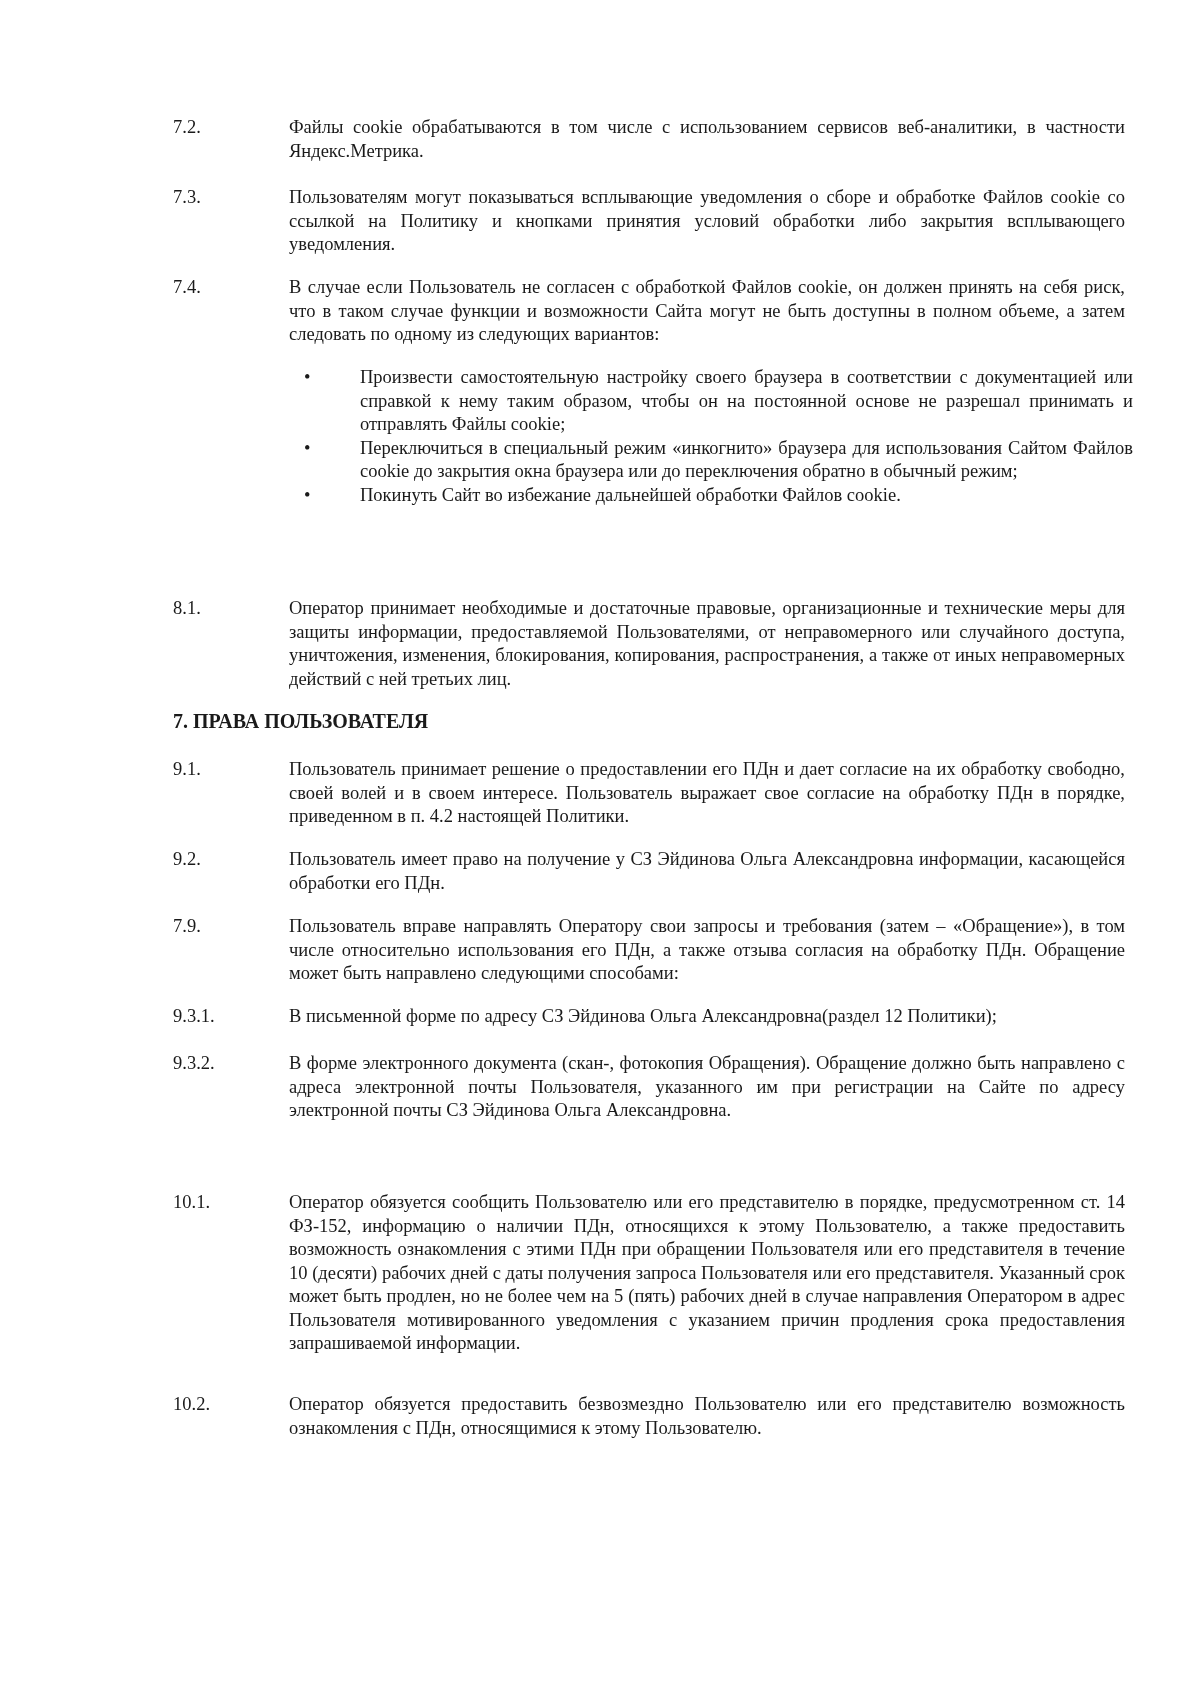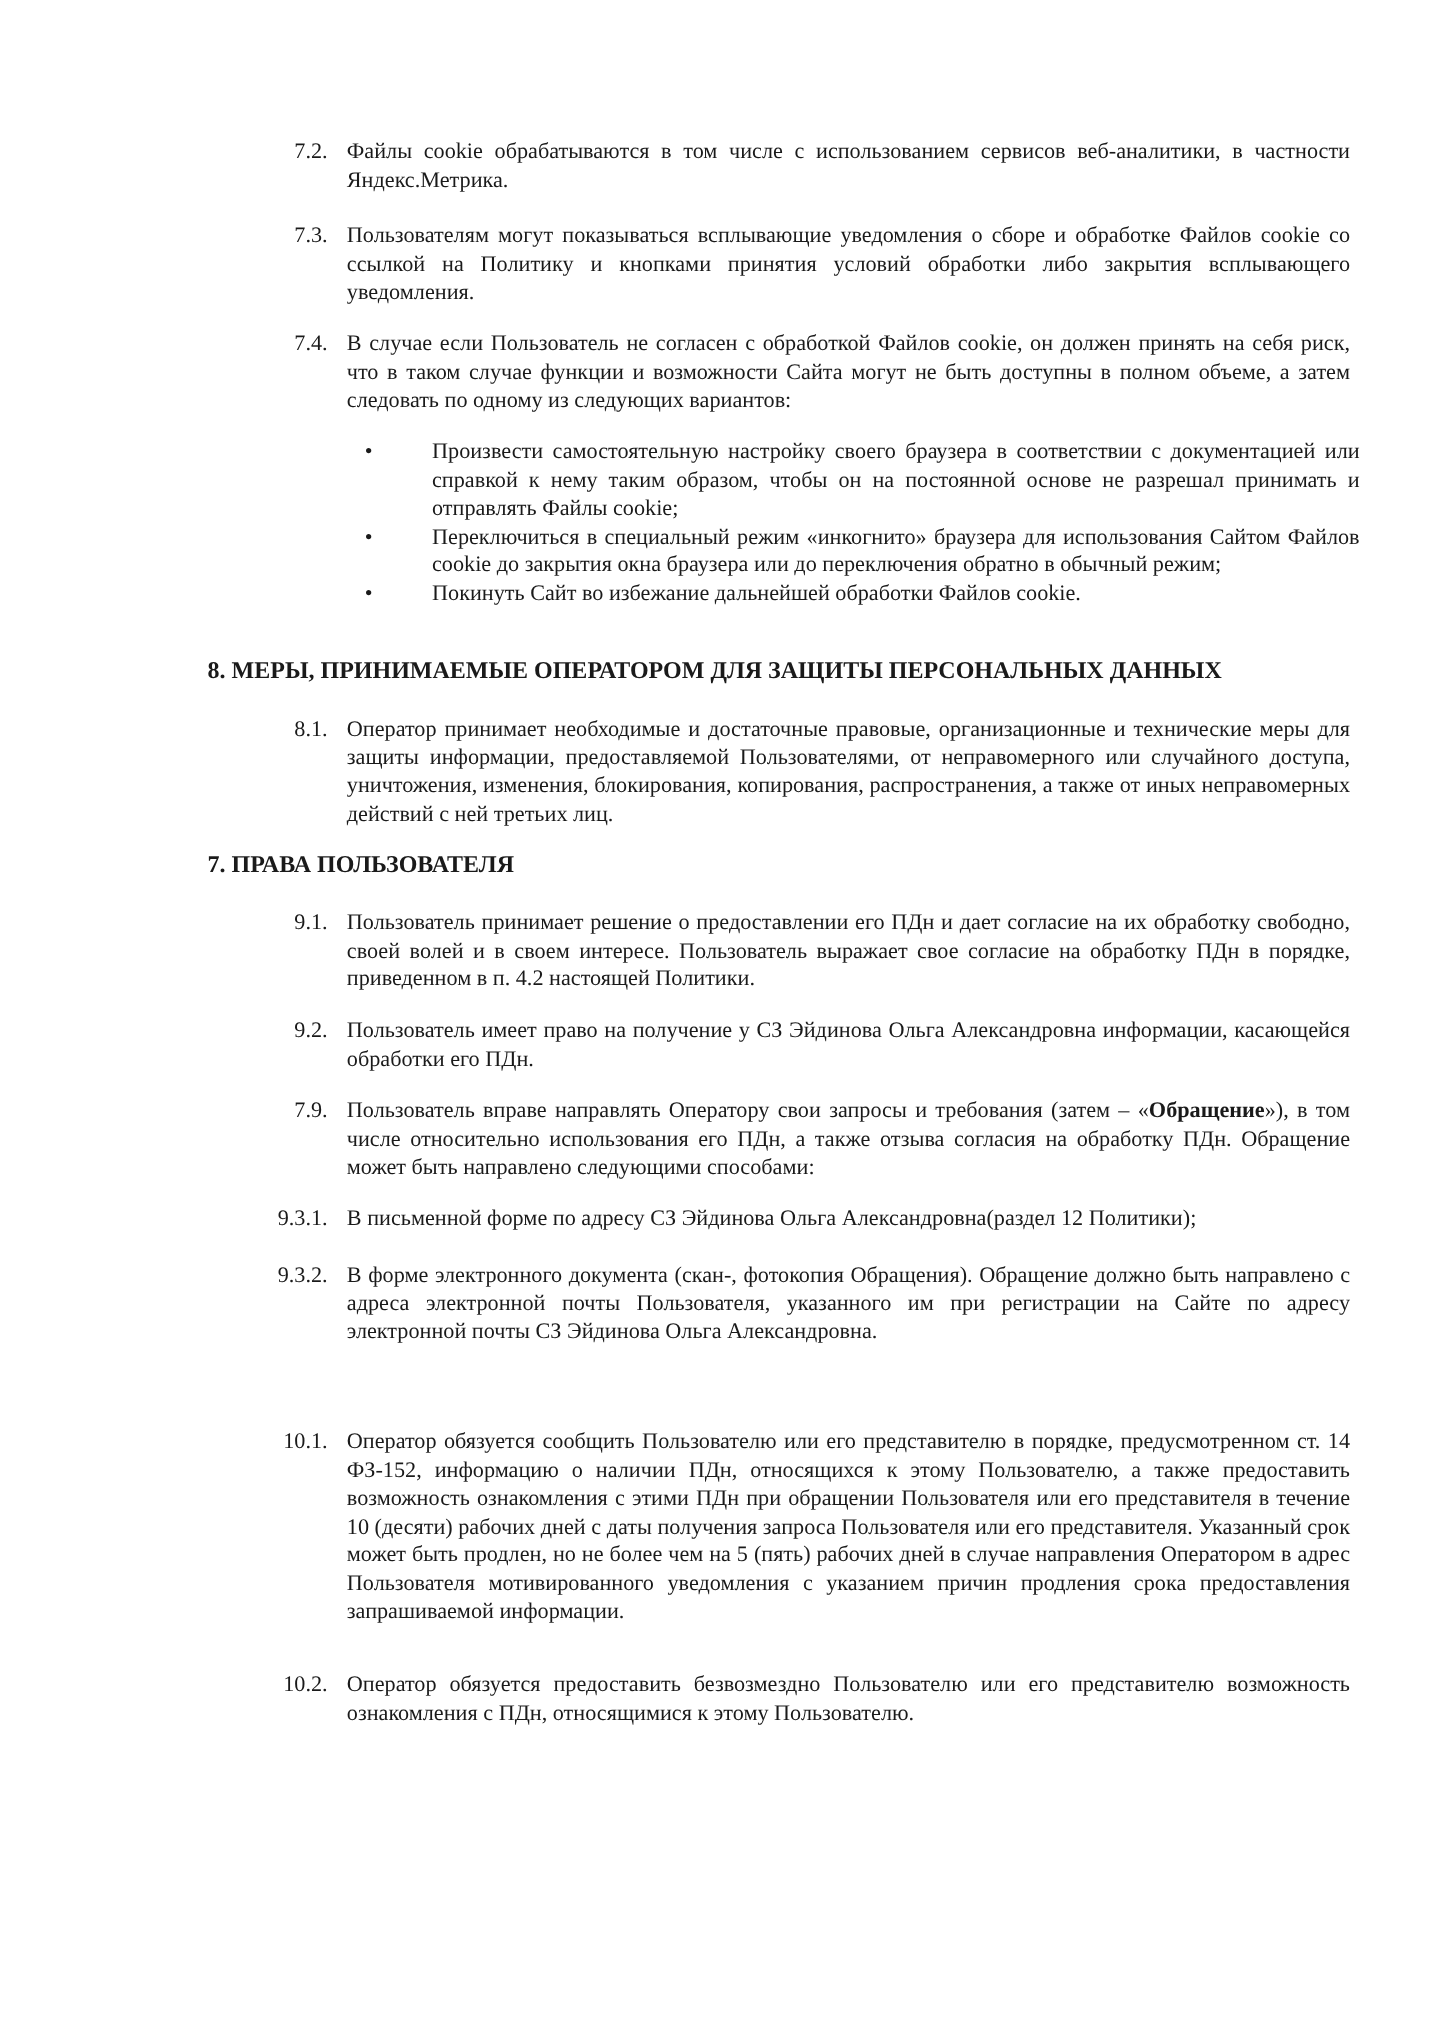--- a/index.html
+++ b/index.html
@@ -1,27 +1,27 @@
 <!DOCTYPE html>
 <html><head>
 <meta charset="utf-8">
 <style>
   html, body { margin: 0; padding: 0; background: #ffffff; }
   body { width: 1200px; height: 1697px; position: relative; overflow: hidden;
          font-family: "Liberation Serif", "DejaVu Serif", serif; color: #1a1a1a; }
   .page { position: absolute; left: 0; top: 0; width: 1200px; height: 1697px; }
   .clause { position: absolute; left: 173px; width: 960px; font-size: 18.5px; line-height: 23.5px; }
-  .clause .num { position: absolute; left: 0; top: 0; width: 100px; text-align: right; }
+  .clause .num { position: absolute; left: 0; top: 0; width: 100px; }
   .clause .txt { position: absolute; left: 116px; width: 836px; text-align: justify; }
   .heading { position: absolute; left: 173px; width: 960px; font-size: 20px; font-weight: bold; line-height: 24px; }
   .bullets { position: absolute; left: 290px; width: 843px; font-size: 18.5px; line-height: 23.5px; }
   .bullet { position: relative; }
   .bullet .dot { position: absolute; left: 14px; top: 0; }
   .bullet .btxt { margin-left: 70px; text-align: justify; display: block; }
-  b { font-weight: bold; }
+  b { font-weight: normal; }
 </style>
 </head>
 <body>
 
 <div class="page">
 
   <div class="clause" style="top:116px">
     <span class="num">7.2.</span>
     <span class="txt">Файлы cookie обрабатываются в том числе с использованием сервисов веб-аналитики, в частности Яндекс.Метрика.</span>
   </div>
@@ -44,21 +44,20 @@
     <div class="bullet">
       <span class="dot">•</span>
       <span class="btxt">Переключиться в специальный режим «инкогнито» браузера для использования Сайтом Файлов cookie до закрытия окна браузера или до переключения обратно в обычный режим;</span>
     </div>
     <div class="bullet">
       <span class="dot">•</span>
       <span class="btxt">Покинуть Сайт во избежание дальнейшей обработки Файлов cookie.</span>
     </div>
   </div>
 
-  <div class="heading" style="top:547px">8. МЕРЫ, ПРИНИМАЕМЫЕ ОПЕРАТОРОМ ДЛЯ ЗАЩИТЫ ПЕРСОНАЛЬНЫХ ДАННЫХ</div>
 
   <div class="clause" style="top:597px">
     <span class="num">8.1.</span>
     <span class="txt">Оператор принимает необходимые и достаточные правовые, организационные и технические меры для защиты информации, предоставляемой Пользователями, от неправомерного или случайного доступа, уничтожения, изменения, блокирования, копирования, распространения, а также от иных неправомерных действий с ней третьих лиц.</span>
   </div>
 
   <div class="heading" style="top:709px">7. ПРАВА ПОЛЬЗОВАТЕЛЯ</div>
 
   <div class="clause" style="top:758px">
     <span class="num">9.1.</span>

